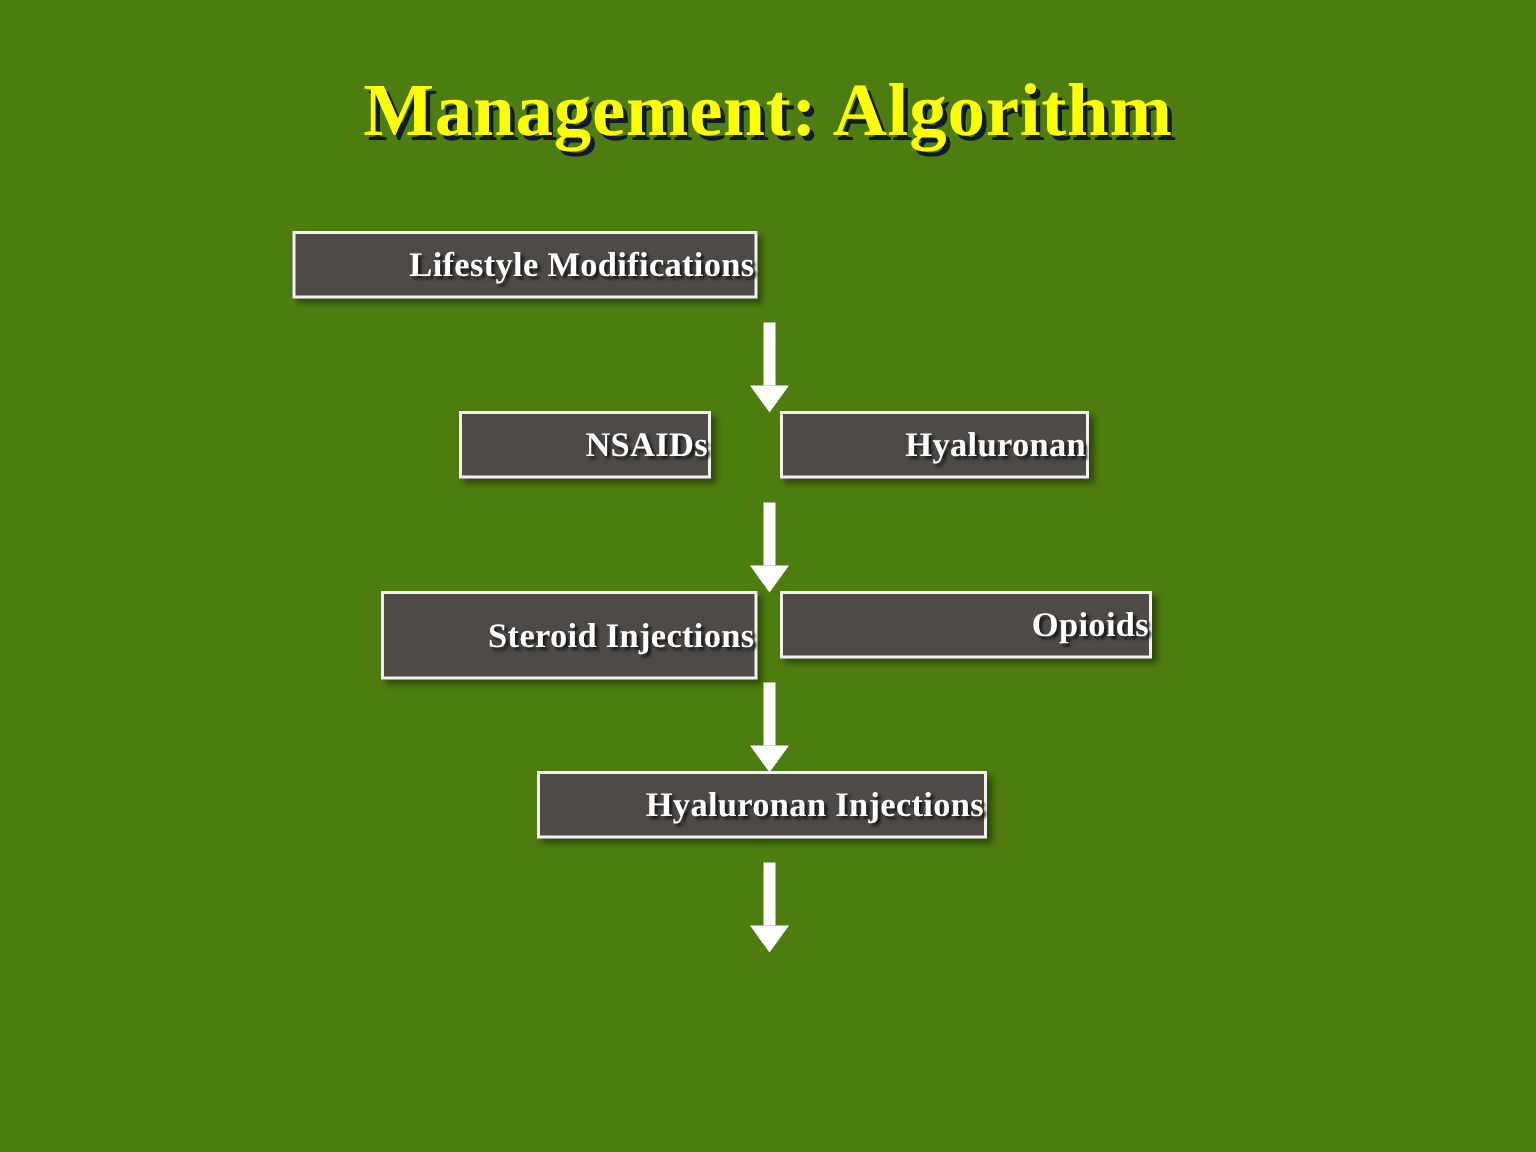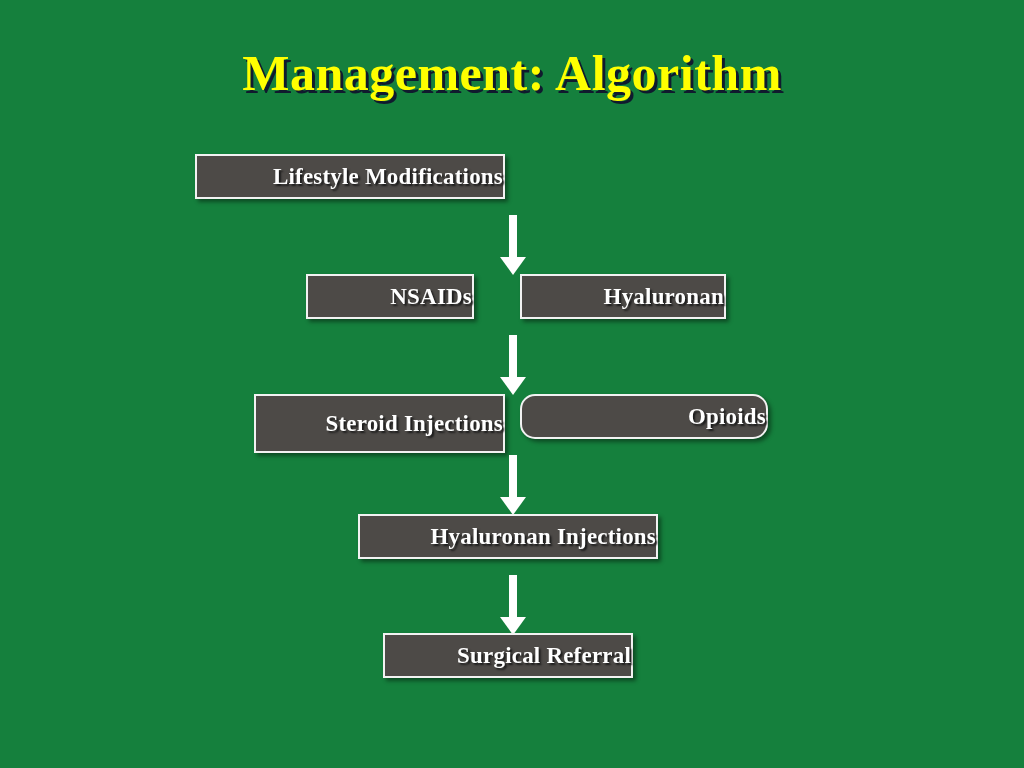--- a/index.html
+++ b/index.html
@@ -11,21 +11,21 @@
     height: 768px;
     overflow: hidden;
     background: #043870;
     font-family: "Liberation Serif", "DejaVu Serif", serif;
   }
 
   #slide {
     position: relative;
     width: 1024px;
     height: 768px;
-    background: #15803d;
+    background: #4d7c0f;
   }
 
   
   .slide-title {
     position: absolute;
     left: 0;
     top: 48px;
     width: 1024px;
     text-align: center;
     font-size: 50px;
@@ -105,35 +105,32 @@
 
   <div class="flow-arrow" style="left:500px; top:335px; height:60px;">
     <div class="stem" style="height:42px;"></div>
     <div class="head" style="top:42px;"></div>
   </div>
 
   <div class="flow-box" style="left:254px; top:394px; width:251px; height:59px;">
     <span>Steroid Injections</span>
   </div>
 
-  <div class="flow-box" style="left:520px; top:394px; width:248px; height:45px;border-radius:15px;">
+  <div class="flow-box" style="left:520px; top:394px; width:248px; height:45px;">
     <span>Opioids</span>
   </div>
 
   <div class="flow-arrow" style="left:500px; top:455px; height:60px;">
     <div class="stem" style="height:42px;"></div>
     <div class="head" style="top:42px;"></div>
   </div>
 
   <div class="flow-box" style="left:358px; top:514px; width:300px; height:45px;">
     <span>Hyaluronan Injections</span>
   </div>
 
   <div class="flow-arrow" style="left:500px; top:575px; height:60px;">
     <div class="stem" style="height:42px;"></div>
     <div class="head" style="top:42px;"></div>
   </div>
 
-  <div class="flow-box" style="left:383px; top:633px; width:250px; height:45px;">
-    <span>Surgical Referral</span>
-  </div>
 
 </div>
 
 </body></html>

